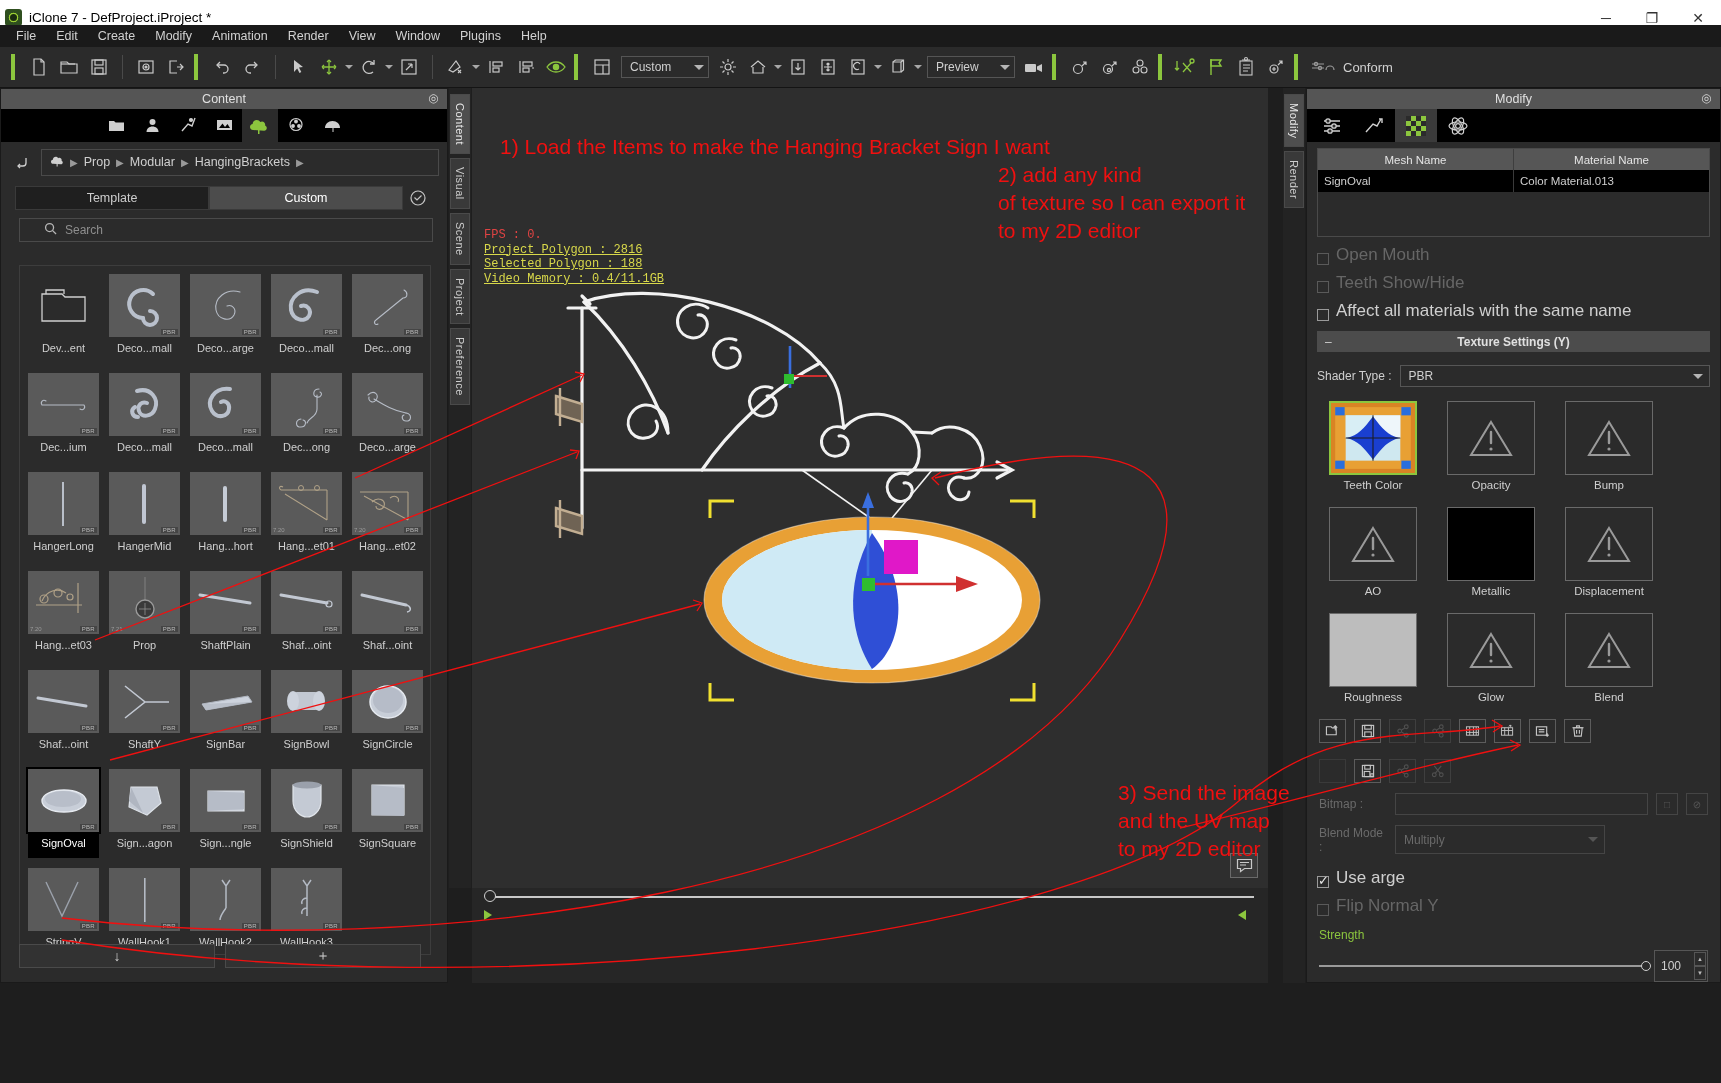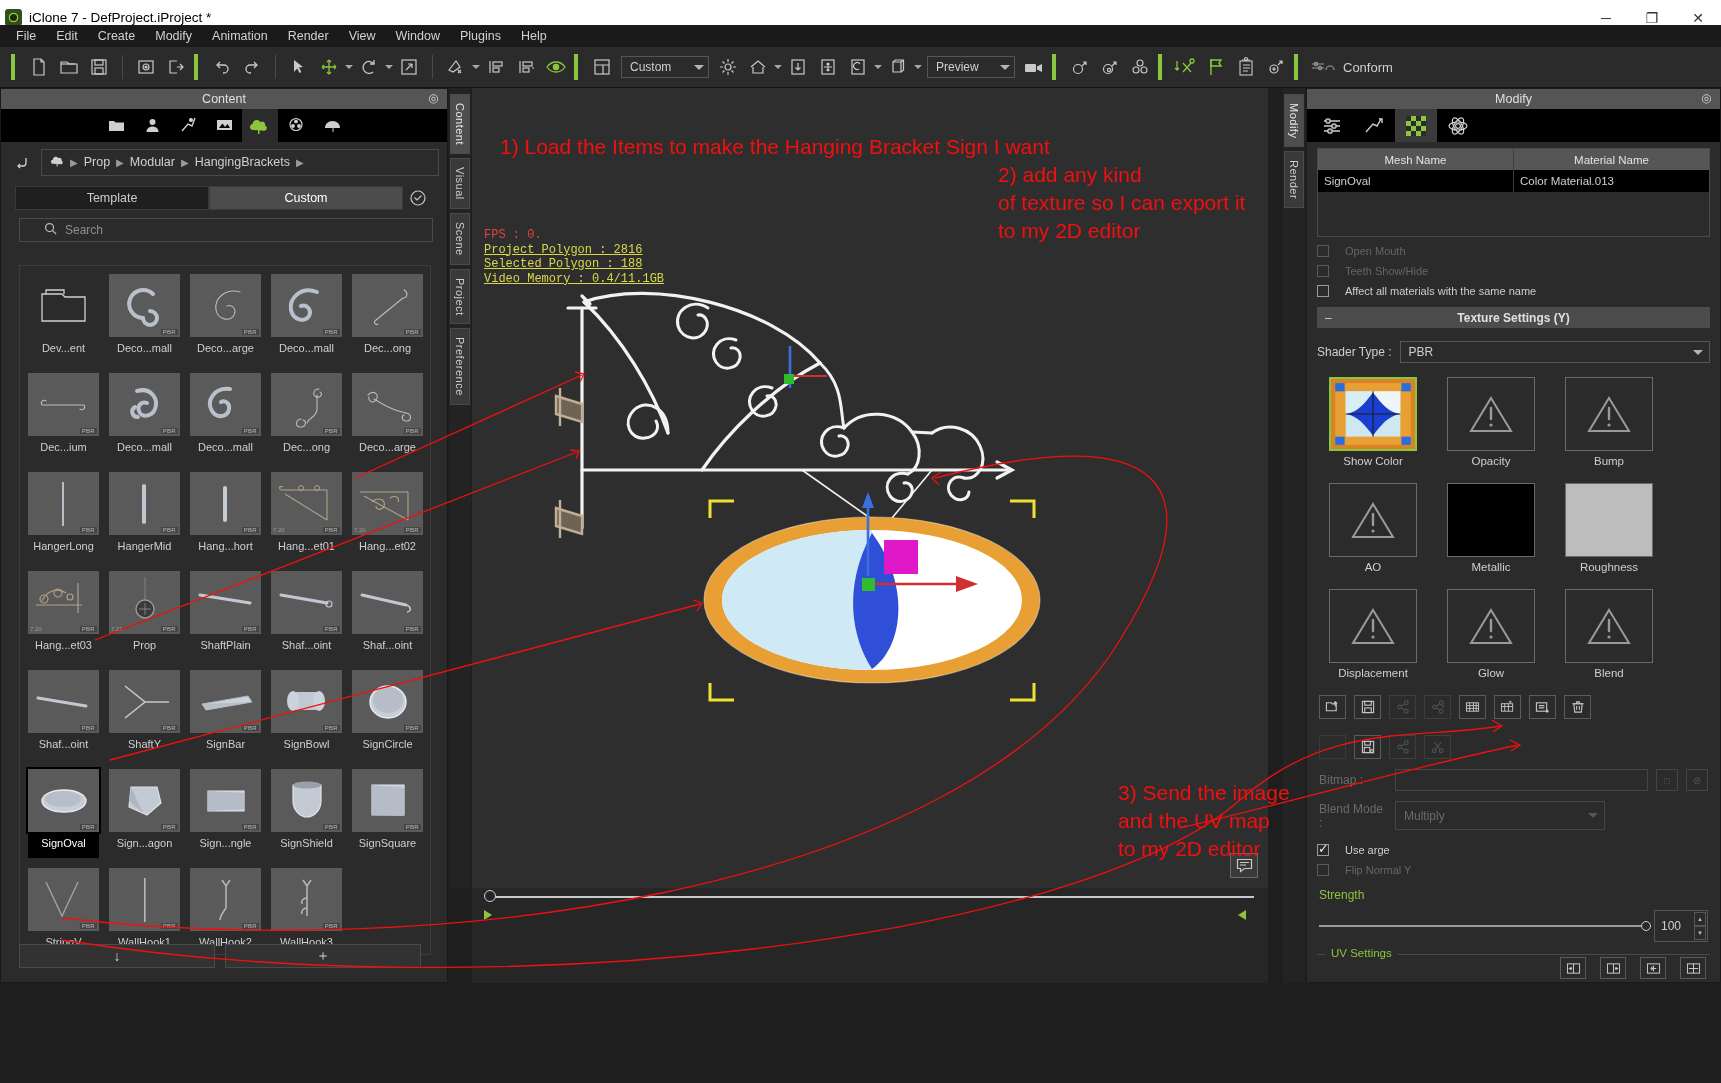--- a/index.html
+++ b/index.html
@@ -236,21 +236,21 @@
   .mesh-head { display:flex; height:21px; background:#565656; }
   .mesh-head div { flex:1; font-size:11.5px; color:#e4e4e4; display:flex; align-items:center; justify-content:center;
                    border-right:1px solid #3e3e3e;}
   .mesh-head div:last-child { border-right:0; }
   .mesh-body { height: 66px; background:#2b2b2b; }
   .mesh-row { display:flex; height:22px; background:#000; }
   .mesh-row div { flex:1; font-size:11.5px; color:#cfcfcf; display:flex; align-items:center; padding-left:6px;
                   border-right:1px solid #3a3a3a;}
   .mesh-row div:last-child { border-right:0; }
 
-  .chk-row { display:flex; align-items:flex-end; gap:16px; margin: 8px 0 0 10px; font-size:11px; }
+  .chk-row { display:flex; align-items:flex-end; gap:7px; margin: 8px 0 0 10px; font-size:17px; }
   .chk-box { width:12px; height:12px; border:1px solid #9a9a9a; background:#2b2b2b; position:relative; flex:0 0 auto;}
   .chk-box.checked::after { content:"✓"; position:absolute; left:0px; top:-4px; font-size:13px; color:#e8e8e8; }
   .chk-row.dim .chk-box { border-color:#5a5a5a; }
   .chk-row.dim span { color: #666; }
   .chk-row span { color:#cfcfcf; }
 
   .section-bar {
     margin: 10px 10px 0 10px; height: 21px; background:#4c4c4c; display:flex; align-items:center;
     justify-content:center; position:relative;
   }
@@ -1289,21 +1289,21 @@
               <rect x="14" y="12" width="26" height="22" fill="#d8eef5"></rect>
               <rect x="40" y="12" width="26" height="22" fill="#eef6fa"></rect>
               <path d="M40 13 C31 25 26 31 15 34 C26 37 31 43 40 55 C49 43 54 37 65 34 C54 31 49 25 40 13 z" fill="#1a3fd0"></path>
               <path d="M40 12v44M14 34h52" stroke="#1c1c1c" stroke-width="1"></path>
               <rect x="4" y="4" width="9" height="8" fill="#2a6edd"></rect>
               <rect x="67" y="4" width="9" height="8" fill="#2a6edd"></rect>
               <rect x="4" y="56" width="9" height="8" fill="#2a6edd"></rect>
               <rect x="67" y="56" width="9" height="8" fill="#2a6edd"></rect>
             </svg>
           </div>
-          <div class="tex-label">Show Color</div>
+          <div class="tex-label">Teeth Color</div>
         </div>
         <div class="tex-cell">
           <div class="tex-thumb">
             <svg width="46" height="40" viewBox="0 0 46 40">
               <path d="M23 4 L43 37 H3 Z" fill="none" stroke="#9a9a9a" stroke-width="2"></path>
               <path d="M23 14v11" stroke="#9a9a9a" stroke-width="2.4" stroke-linecap="round"></path>
               <circle cx="23" cy="31" r="1.6" fill="#9a9a9a"></circle>
             </svg>
           </div>
           <div class="tex-label">Opacity</div>
@@ -1326,32 +1326,32 @@
               <circle cx="23" cy="31" r="1.6" fill="#9a9a9a"></circle>
             </svg>
           </div>
           <div class="tex-label">AO</div>
         </div>
         <div class="tex-cell">
           <div class="tex-thumb black"></div>
           <div class="tex-label">Metallic</div>
         </div>
         <div class="tex-cell">
-          <div class="tex-thumb gray"></div>
-          <div class="tex-label">Roughness</div>
-        </div>
-        <div class="tex-cell">
           <div class="tex-thumb">
             <svg width="46" height="40" viewBox="0 0 46 40">
               <path d="M23 4 L43 37 H3 Z" fill="none" stroke="#9a9a9a" stroke-width="2"></path>
               <path d="M23 14v11" stroke="#9a9a9a" stroke-width="2.4" stroke-linecap="round"></path>
               <circle cx="23" cy="31" r="1.6" fill="#9a9a9a"></circle>
             </svg>
           </div>
           <div class="tex-label">Displacement</div>
+        </div>
+        <div class="tex-cell">
+          <div class="tex-thumb gray"></div>
+          <div class="tex-label">Roughness</div>
         </div>
         <div class="tex-cell">
           <div class="tex-thumb">
             <svg width="46" height="40" viewBox="0 0 46 40">
               <path d="M23 4 L43 37 H3 Z" fill="none" stroke="#9a9a9a" stroke-width="2"></path>
               <path d="M23 14v11" stroke="#9a9a9a" stroke-width="2.4" stroke-linecap="round"></path>
               <circle cx="23" cy="31" r="1.6" fill="#9a9a9a"></circle>
             </svg>
           </div>
           <div class="tex-label">Glow</div>

